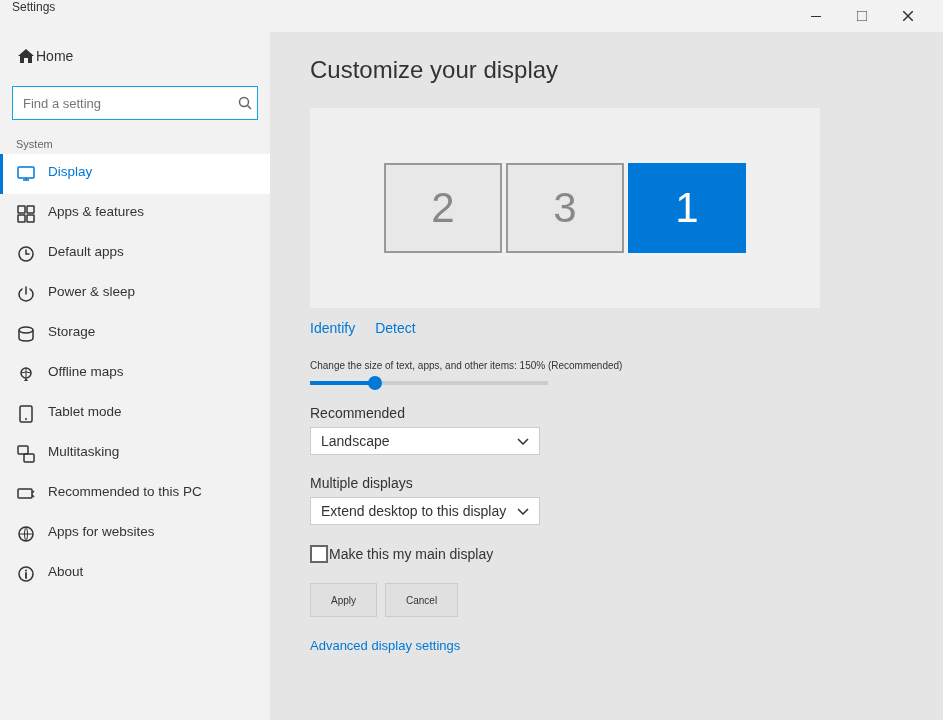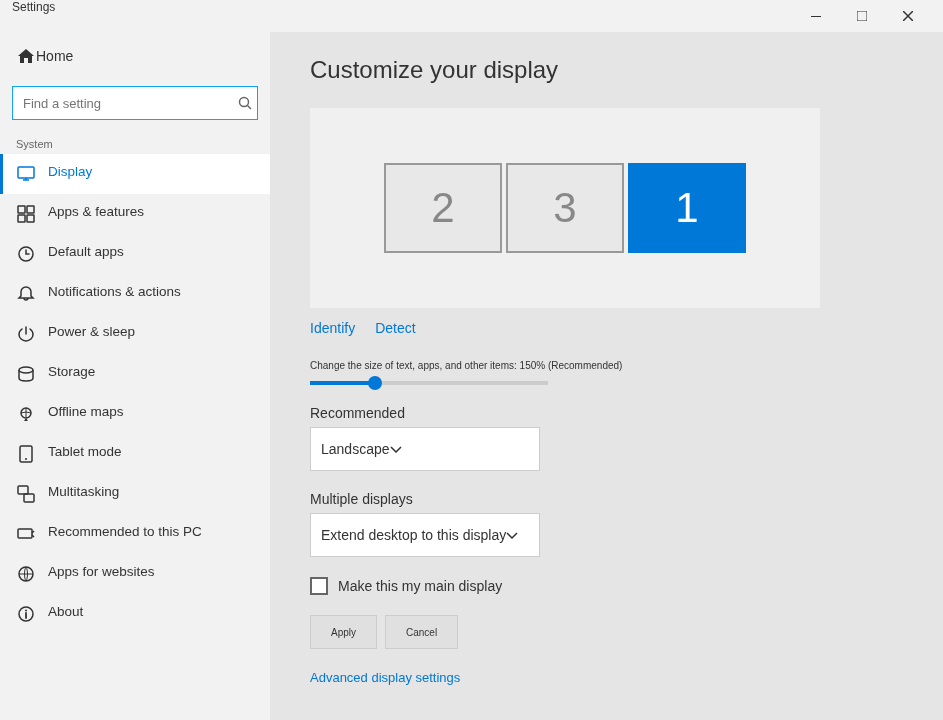--- a/index.html
+++ b/index.html
@@ -213,34 +213,35 @@
     .dropdown-container {
       margin-bottom: 20px;
     }
     .dropdown-label {
       font-size: 14px;
       color: #333;
       margin-bottom: 6px;
     }
     .dropdown {
       width: 230px;
-      height: 44px;
+      height: 28px;
       border: 1px solid #ccc;
       background: white;
       padding: 0 10px;
       display: flex;
       align-items: center;
+      justify-content: space-between;
       cursor: pointer;
       font-size: 14px;
       color: #333;
     }
     .checkbox-row {
       display: flex;
       align-items: center;
-      gap: 10px;
+      gap: 1px;
       margin-bottom: 20px;
     }
     .checkbox-box {
       width: 18px;
       height: 18px;
       border: 2px solid #666;
       background: white;
       cursor: pointer;
       flex-shrink: 0;
     }
@@ -354,29 +355,20 @@
     <div class="sidebar-item">
       <div class="item-icon">
         <svg width="18" height="18" viewBox="0 0 18 18">
           <circle cx="9" cy="9" r="7" fill="none" stroke="#333" stroke-width="1.5"></circle>
           <path d="M9 5 L9 9 L12 9" fill="none" stroke="#333" stroke-width="1.5" stroke-linecap="round"></path>
         </svg>
       </div>
       <span>Default apps</span>
     </div>
 
-    <div class="sidebar-item">
-      <div class="item-icon">
-        <svg width="18" height="18" viewBox="0 0 18 18">
-          <path d="M9 2 C6 2 4 4.5 4 7 L4 11 L2 13 L16 13 L14 11 L14 7 C14 4.5 12 2 9 2 Z" fill="none" stroke="#333" stroke-width="1.5"></path>
-          <path d="M7 13 Q7 15 9 15 Q11 15 11 13" fill="none" stroke="#333" stroke-width="1.5"></path>
-        </svg>
-      </div>
-      <span>Notifications &amp; actions</span>
-    </div>
 
     <div class="sidebar-item">
       <div class="item-icon">
         <svg width="18" height="18" viewBox="0 0 18 18">
           <path d="M9 2 L9 9 M5 4 C3 5.5 2 7.5 2 9.5 C2 13 5.2 16 9 16 C12.8 16 16 13 16 9.5 C16 7.5 15 5.5 13 4" fill="none" stroke="#333" stroke-width="1.5" stroke-linecap="round"></path>
         </svg>
       </div>
       <span>Power &amp; sleep</span>
     </div>
 

